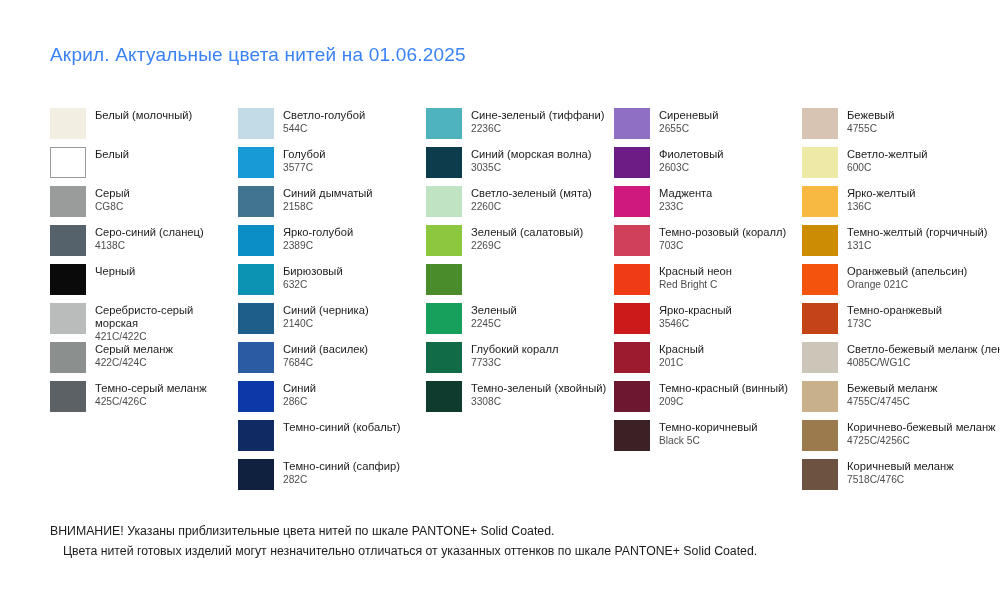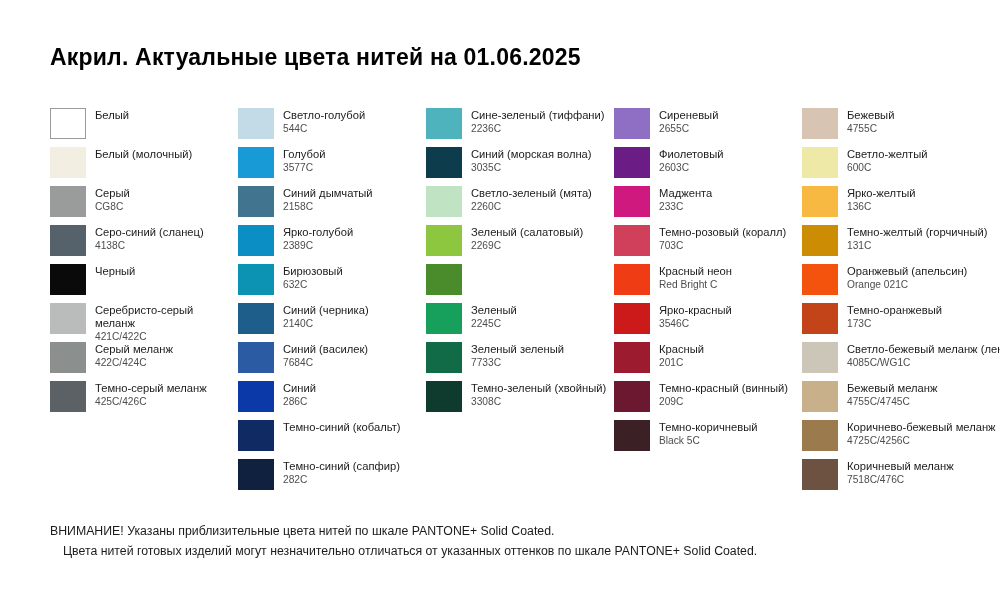--- a/index.html
+++ b/index.html
@@ -17,24 +17,24 @@
   .page {
     position: relative;
     width: 1000px;
     height: 609px;
     box-sizing: border-box;
   }
   .title {
     position: absolute;
     left: 50px;
     top: 44px;
-    font-size: 23px;
-    font-weight: bold;
+    font-size: 19px;
+    font-weight: normal;
     letter-spacing: 0.2px;
-    color: #000000;
+    color: #3b82f6;
   }
   .columns {
     position: absolute;
     left: 50px;
     top: 108px;
     width: 920px;
     display: flex;
     gap: 0px;
   }
   .col {
@@ -96,34 +96,34 @@
 <body>
 
 <div class="page">
 
   <div class="title">Акрил. Актуальные цвета нитей на 01.06.2025</div>
 
   <div class="columns">
 
     <div class="col">
       <div class="swatch-row">
+        <div class="chip" style="background:#f2efe2"></div>
+        <div class="labels">
+          <div class="lbl-name">Белый (молочный)</div>
+          <div class="lbl-code"></div>
+        </div>
+      </div>
+      <div class="swatch-row">
         <div class="chip bordered" style="background:#ffffff"></div>
         <div class="labels">
           <div class="lbl-name">Белый</div>
           <div class="lbl-code"></div>
         </div>
       </div>
       <div class="swatch-row">
-        <div class="chip" style="background:#f2efe2"></div>
-        <div class="labels">
-          <div class="lbl-name">Белый (молочный)</div>
-          <div class="lbl-code"></div>
-        </div>
-      </div>
-      <div class="swatch-row">
         <div class="chip" style="background:#9a9c9b"></div>
         <div class="labels">
           <div class="lbl-name">Серый</div>
           <div class="lbl-code">CG8C</div>
         </div>
       </div>
       <div class="swatch-row">
         <div class="chip" style="background:#55626b"></div>
         <div class="labels">
           <div class="lbl-name">Серо-синий (сланец)</div>
@@ -133,21 +133,21 @@
       <div class="swatch-row">
         <div class="chip" style="background:#0a0a0a"></div>
         <div class="labels">
           <div class="lbl-name">Черный</div>
           <div class="lbl-code"></div>
         </div>
       </div>
       <div class="swatch-row">
         <div class="chip" style="background:#b9bcbb"></div>
         <div class="labels">
-          <div class="lbl-name two-line">Серебристо-серый меланж</div>
+          <div class="lbl-name two-line">Серебристо-серый морская</div>
           <div class="lbl-code">421C/422C</div>
         </div>
       </div>
       <div class="swatch-row">
         <div class="chip" style="background:#8b8f8e"></div>
         <div class="labels">
           <div class="lbl-name">Серый меланж</div>
           <div class="lbl-code">422C/424C</div>
         </div>
       </div>
@@ -268,21 +268,21 @@
       <div class="swatch-row">
         <div class="chip" style="background:#17a05c"></div>
         <div class="labels">
           <div class="lbl-name">Зеленый</div>
           <div class="lbl-code">2245C</div>
         </div>
       </div>
       <div class="swatch-row">
         <div class="chip" style="background:#126b47"></div>
         <div class="labels">
-          <div class="lbl-name">Зеленый зеленый</div>
+          <div class="lbl-name">Глубокий коралл</div>
           <div class="lbl-code">7733C</div>
         </div>
       </div>
       <div class="swatch-row">
         <div class="chip" style="background:#0e3b2e"></div>
         <div class="labels">
           <div class="lbl-name">Темно-зеленый (хвойный)</div>
           <div class="lbl-code">3308C</div>
         </div>
       </div>

